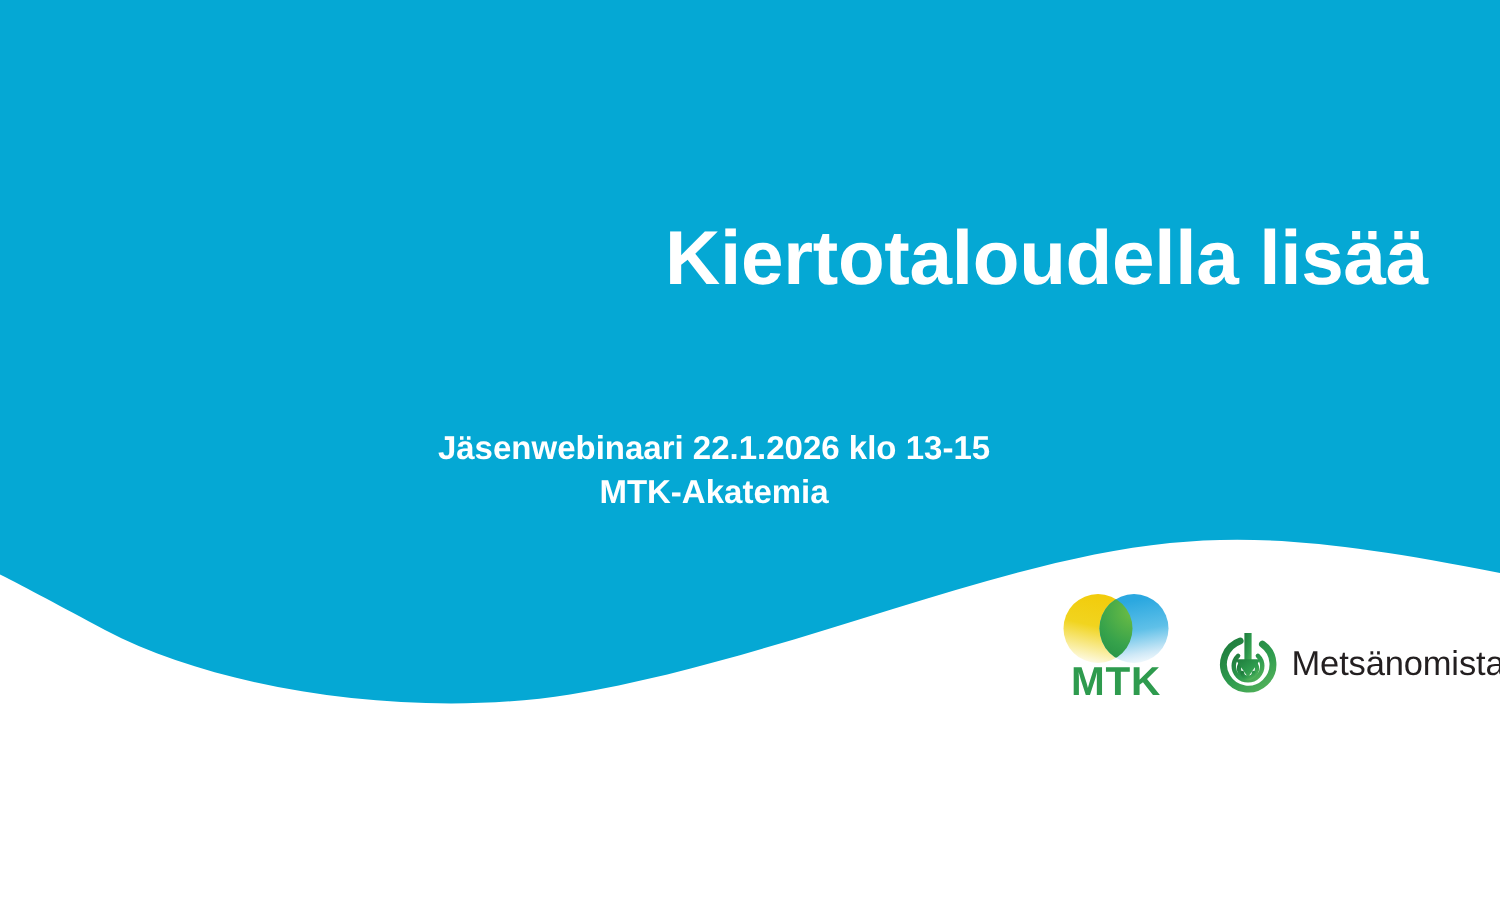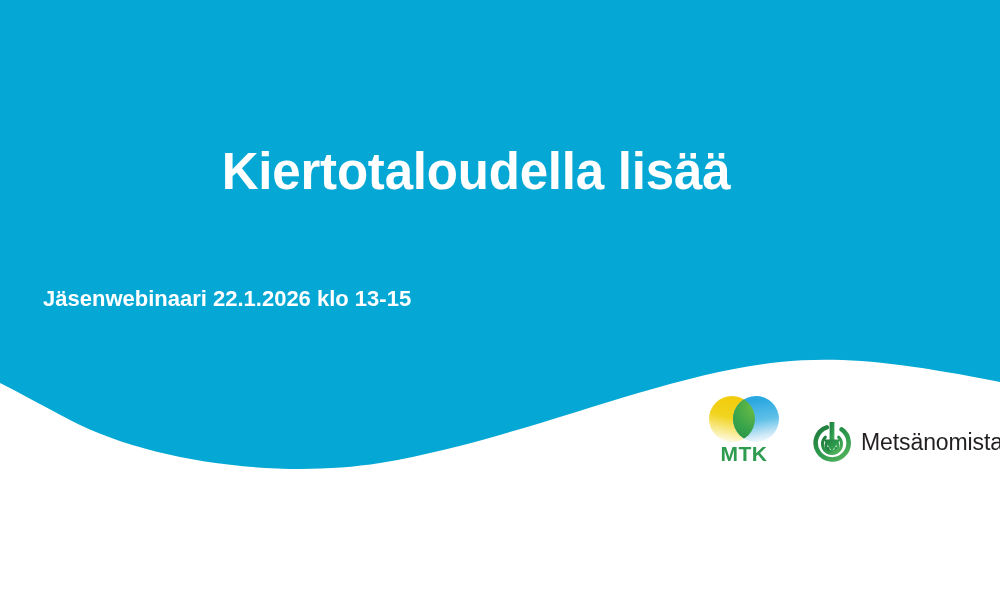--- a/index.html
+++ b/index.html
@@ -28,37 +28,36 @@
     width: 1000px;
     height: 600px;
     display: block;
   }
   
   #title-block {
     position: absolute;
     left: 0;
     top: 138px;
     width: 952px;
-    text-align: center;
+    text-align: right;
   }
   .title-line {
     color: #ffffff;
     font-size: 51px;
     font-weight: bold;
     line-height: 68px;
     letter-spacing: -0.2px;
     white-space: nowrap;
   }
   #subtitle-block {
     position: absolute;
     left: 0;
     top: 284px;
     width: 952px;
-    text-align: left;
-    padding-left: 43px;
+    text-align: center;
   }
   .subtitle-line {
     color: #ffffff;
     font-size: 22px;
     font-weight: bold;
     line-height: 29px;
     white-space: nowrap;
   }
   
   #logo-row {
@@ -76,21 +75,21 @@
     height: 80px;
   }
   #mtk-mark { position: absolute; left: 2px; top: 0px; }
   #mtk-wordmark {
     position: absolute;
     left: 0px;
     top: 46px;
     width: 88px;
     text-align: center;
     color: #2E9B4E;
-    font-size: 21px;
+    font-size: 27px;
     font-weight: bold;
     letter-spacing: 0.5px;
     line-height: 24px;
   }
   #mo-logo {
     position: absolute;
     left: 112px;
     top: 22px;
     height: 48px;
     display: flex;
@@ -119,20 +118,21 @@
              C280,479 150,462 70,420
              C40,404 18,392 0,383 Z" fill="#05A8D4"></path>
   </svg>
 
   <div id="title-block">
     <div class="title-line">Kiertotaloudella lisää</div>
   </div>
 
   <div id="subtitle-block">
     <div class="subtitle-line">Jäsenwebinaari 22.1.2026 klo 13-15</div>
+    <div class="subtitle-line">MTK-Akatemia</div>
   </div>
 
   <div id="logo-row">
 
     <div id="mtk-logo">
       <svg id="mtk-mark" width="84" height="46" viewBox="0 0 84 46" aria-hidden="true">
         <defs>
           <linearGradient id="gradYellow" x1="0.35" y1="0" x2="0.12" y2="1">
             <stop offset="0%" stop-color="#F2CC0C"></stop>
             <stop offset="42%" stop-color="#F1D41F"></stop>

